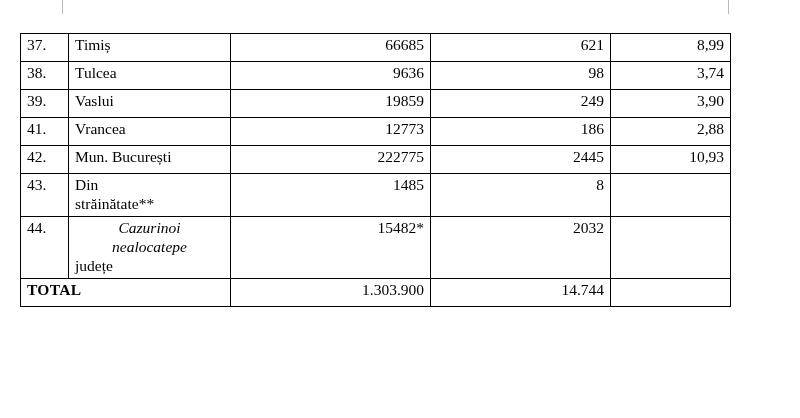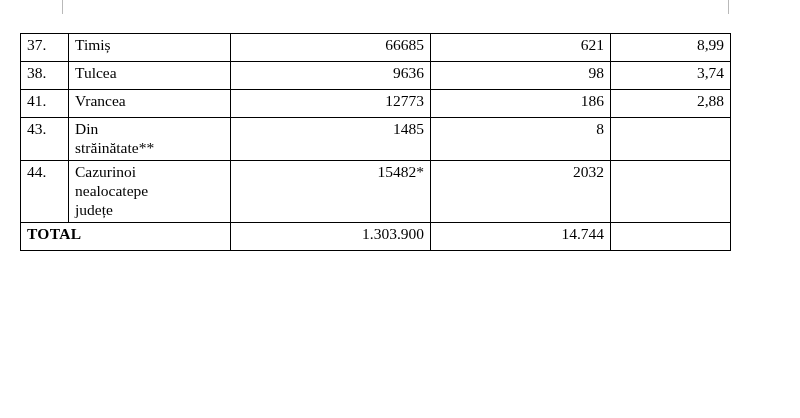--- a/index.html
+++ b/index.html
@@ -64,22 +64,23 @@
     text-align: left;
     padding-left: 8px;
   }
   td.num {
     text-align: right;
   }
 
   
   .just-line {
     display: flex;
-    justify-content: flex-start;
+    justify-content: center;
     white-space: nowrap;
+    font-style: italic;
   }
   .tall-cell {
     height: 74px;
     margin-top: 7px;
   }
   .mid-cell {
     height: 50px;
   }
   .num-bottom {
     vertical-align: bottom;
@@ -120,25 +121,39 @@
           <td class="num">8,99</td>
         </tr>
         <tr>
           <td class="nr">38.</td>
           <td class="name">Tulcea</td>
           <td class="num">9636</td>
           <td class="num">98</td>
           <td class="num">3,74</td>
         </tr>
         <tr>
+          <td class="nr">39.</td>
+          <td class="name">Vaslui</td>
+          <td class="num">19859</td>
+          <td class="num">249</td>
+          <td class="num">3,90</td>
+        </tr>
+        <tr>
           <td class="nr">41.</td>
           <td class="name">Vrancea</td>
           <td class="num">12773</td>
           <td class="num">186</td>
           <td class="num">2,88</td>
+        </tr>
+        <tr>
+          <td class="nr">42.</td>
+          <td class="name">Mun. București</td>
+          <td class="num">222775</td>
+          <td class="num">2445</td>
+          <td class="num">10,93</td>
         </tr>
 
         <tr>
           <td class="nr mid-cell">43.</td>
           <td class="name mid-cell">
             <div>Din</div>
             <div>străinătate**</div>
           </td>
           <td class="num mid-cell num-bottom">1485</td>
           <td class="num mid-cell num-bottom">8</td>

